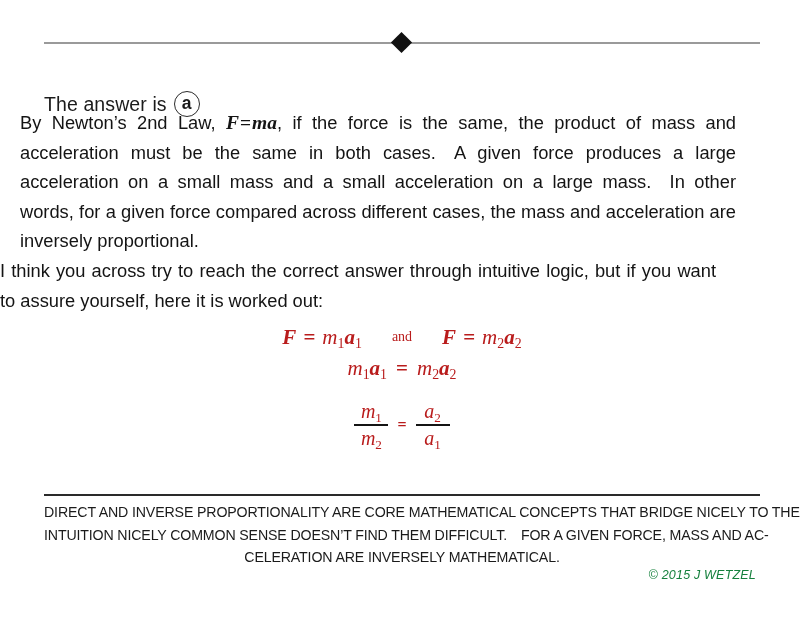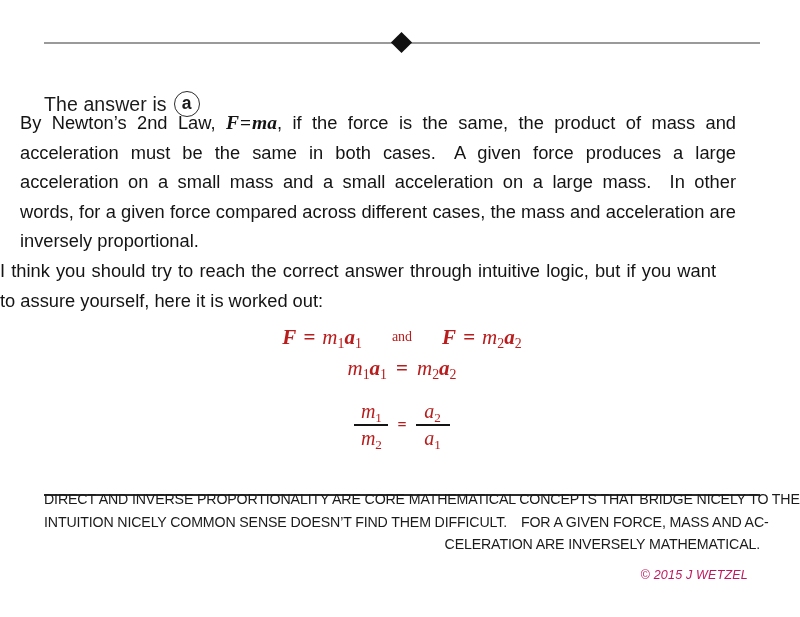--- a/index.html
+++ b/index.html
@@ -185,38 +185,38 @@
     top: 494px;
     width: 716px;
     height: 1.8px;
     background: #2a2a2a;
   }
 
   
   .footer-note {
     position: absolute;
     left: 44px;
-    top: 488px;
+    top: 501px;
     width: 716px;
     font-size: 14.2px;
     line-height: 22.5px;
     letter-spacing: -0.15px;
     color: #1b1b1b;
-    text-align: right;
+    text-align: center;
   }
   .footer-note .fn-line { display: block; white-space: nowrap; }
 
   
   .copyright {
     position: absolute;
-    right: 52px;
+    right: 44px;
     top: 568px;
     font-size: 12.5px;
     font-style: italic;
-    color: #be185d;
+    color: #15803d;
     letter-spacing: 0.2px;
   }
 </style>
 </head>
 <body>
 
 <div class="page">
 
   <div class="top-divider">
     <div class="rule"></div>
@@ -225,21 +225,21 @@
 
   <div class="answer-line">
     <span class="answer-label">The answer is</span>
     <span class="answer-circle">a</span>
   </div>
 
   <p class="para para-1">
     <span>By Newton’s 2nd Law, </span><span class="imath"><span class="v-bold">F</span><span class="op">=</span><span>ma</span></span><span>, if the force is the same, the product of mass and acceleration must be the same in both cases. A given force produces a large acceleration on a small mass and a small acceleration on a large mass. In other words, for a given force compared across different cases, the mass and accelera­tion are inversely proportional.</span>
   </p>
 
-  <p class="para para-2">I think you should try to reach the correct answer through intuitive logic, but if you want to assure yourself, here it is worked out:</p>
+  <p class="para para-2">I think you across try to reach the correct answer through intuitive logic, but if you want to assure yourself, here it is worked out:</p>
 
   <div class="eqn-block">
 
     <div class="eqn-row eqn-row-1">
       <span>
         <span class="v-bold">F</span><span class="eq-sign">=</span><span class="v-it">m</span><sub>1</sub><span class="v-bold">a</span><sub>1</sub>
       </span>
       <span class="gap-and">and</span>
       <span>
         <span class="v-bold">F</span><span class="eq-sign">=</span><span class="v-it">m</span><sub>2</sub><span class="v-bold">a</span><sub>2</sub>

